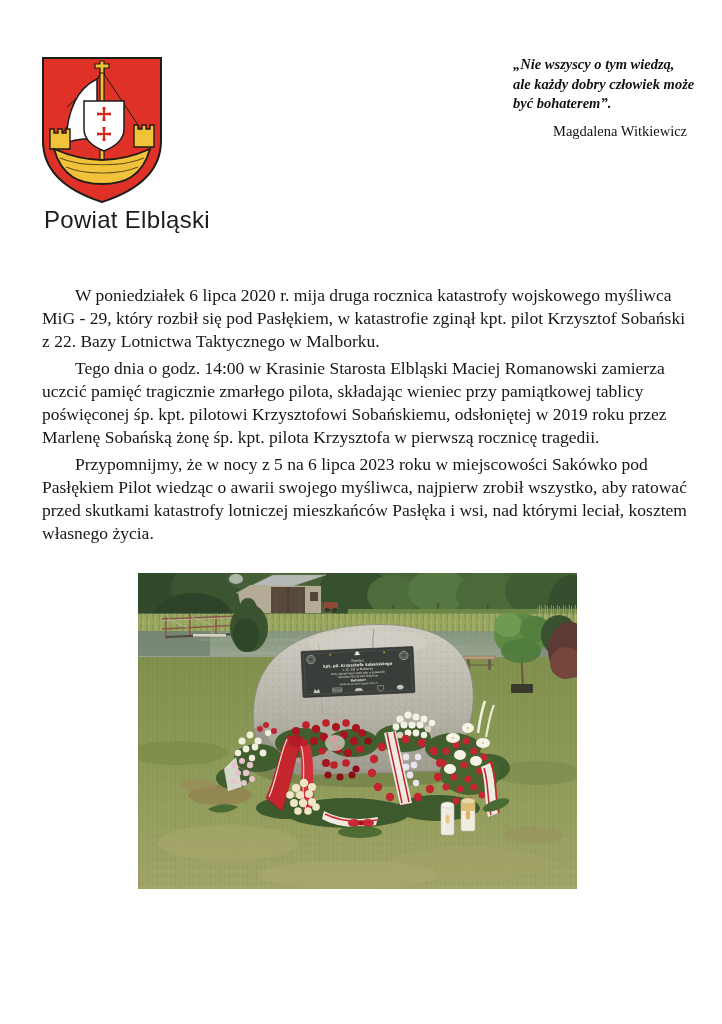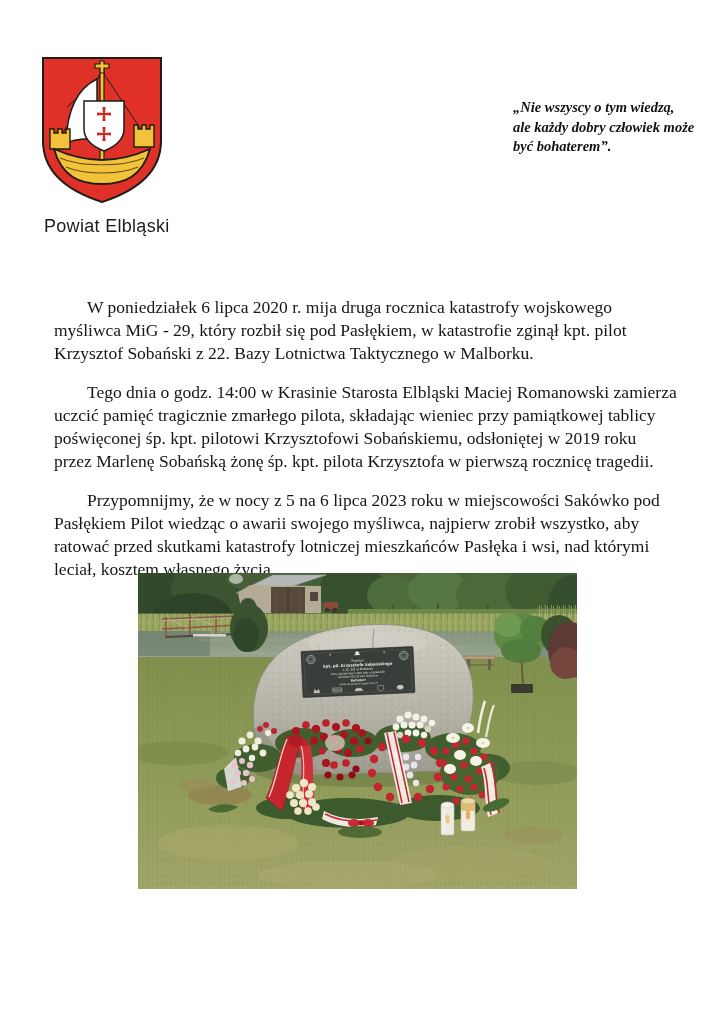--- a/index.html
+++ b/index.html
@@ -1,25 +1,25 @@
 <!DOCTYPE html>
 <html><head>
 <meta charset="utf-8">
 <style>
   html,body{margin:0;padding:0;background:#ffffff;}
   .page{position:relative;width:722px;height:1024px;background:#ffffff;overflow:hidden;
         font-family:"Liberation Serif",serif;color:#161616;}
   .arms{position:absolute;left:40px;top:55px;width:124px;height:150px;}
-  .arms-label{position:absolute;left:44px;top:216px;font-family:"Liberation Sans",sans-serif;
-        font-size:18px;color:#1c1c1c;letter-spacing:0.3px;}
-  .quote{position:absolute;left:513px;top:55px;width:182px;margin-top:43px;}
+  .arms-label{position:absolute;left:44px;top:206px;font-family:"Liberation Sans",sans-serif;
+        font-size:24px;color:#1c1c1c;letter-spacing:0.3px;}
+  .quote{position:absolute;left:513px;top:55px;width:182px;}
   .quote-text{font-weight:bold;font-style:italic;font-size:14.5px;line-height:19.5px;color:#111;}
   .quote-attr{margin-top:9px;text-indent:40px;font-size:14.5px;color:#111;}
   .bodytext{position:absolute;left:38px;top:280px;width:656px;font-size:17.5px;line-height:23px;}
-  .bodytext p{margin:16px;text-indent:33px;}
+  .bodytext p{margin:4px;text-indent:33px;}
   .photo{position:absolute;left:138px;top:573px;width:439px;height:316px;}
   svg text{font-family:"DejaVu Sans",sans-serif;}
 </style>
 </head>
 <body>
 
 <div class="page">
 
   <div class="arms">
     <svg viewBox="0 0 124 150" width="124" height="150">
@@ -55,20 +55,21 @@
           <path transform="translate(64,59)" d="M-1.6,-7 L1.6,-7 L1,-1 L7,-1.6 L7,1.6 L1,1 L1.6,7 L-1.6,7 L-1,1 L-7,1.6 L-7,-1.6 L-1,-1 Z"></path>
           <path transform="translate(64,79)" d="M-1.6,-7 L1.6,-7 L1,-1 L7,-1.6 L7,1.6 L1,1 L1.6,7 L-1.6,7 L-1,1 L-7,1.6 L-7,-1.6 L-1,-1 Z"></path>
         </g>
       </g>
     </svg>
   </div>
   <div class="arms-label">Powiat Elbląski</div>
 
   <div class="quote">
     <div class="quote-text">„Nie wszyscy o tym wiedzą, ale każdy dobry człowiek może być bohaterem”.</div>
+    <div class="quote-attr">Magdalena Witkiewicz</div>
   </div>
 
   <div class="bodytext">
     <p>W poniedziałek 6 lipca 2020 r. mija druga rocznica katastrofy wojskowego myśliwca MiG - 29, który rozbił się pod Pasłękiem, w katastrofie zginął kpt. pilot Krzysztof Sobański z 22. Bazy Lotnictwa Taktycznego w Malborku.</p>
     <p>Tego dnia o godz. 14:00 w Krasinie Starosta Elbląski Maciej Romanowski zamierza uczcić pamięć tragicznie zmarłego pilota, składając wieniec przy pamiątkowej tablicy poświęconej śp. kpt. pilotowi Krzysztofowi Sobańskiemu, odsłoniętej w 2019 roku przez Marlenę Sobańską żonę śp. kpt. pilota Krzysztofa w pierwszą rocznicę tragedii.</p>
     <p>Przypomnijmy, że w nocy z 5 na 6 lipca 2023 roku w miejscowości Sakówko pod Pasłękiem Pilot wiedząc o awarii swojego myśliwca, najpierw zrobił wszystko, aby ratować przed skutkami katastrofy lotniczej mieszkańców Pasłęka i wsi, nad którymi leciał, kosztem własnego życia.</p>
   </div>
 
   <div class="photo">
   <svg viewBox="0 0 439 316" width="439" height="316">

